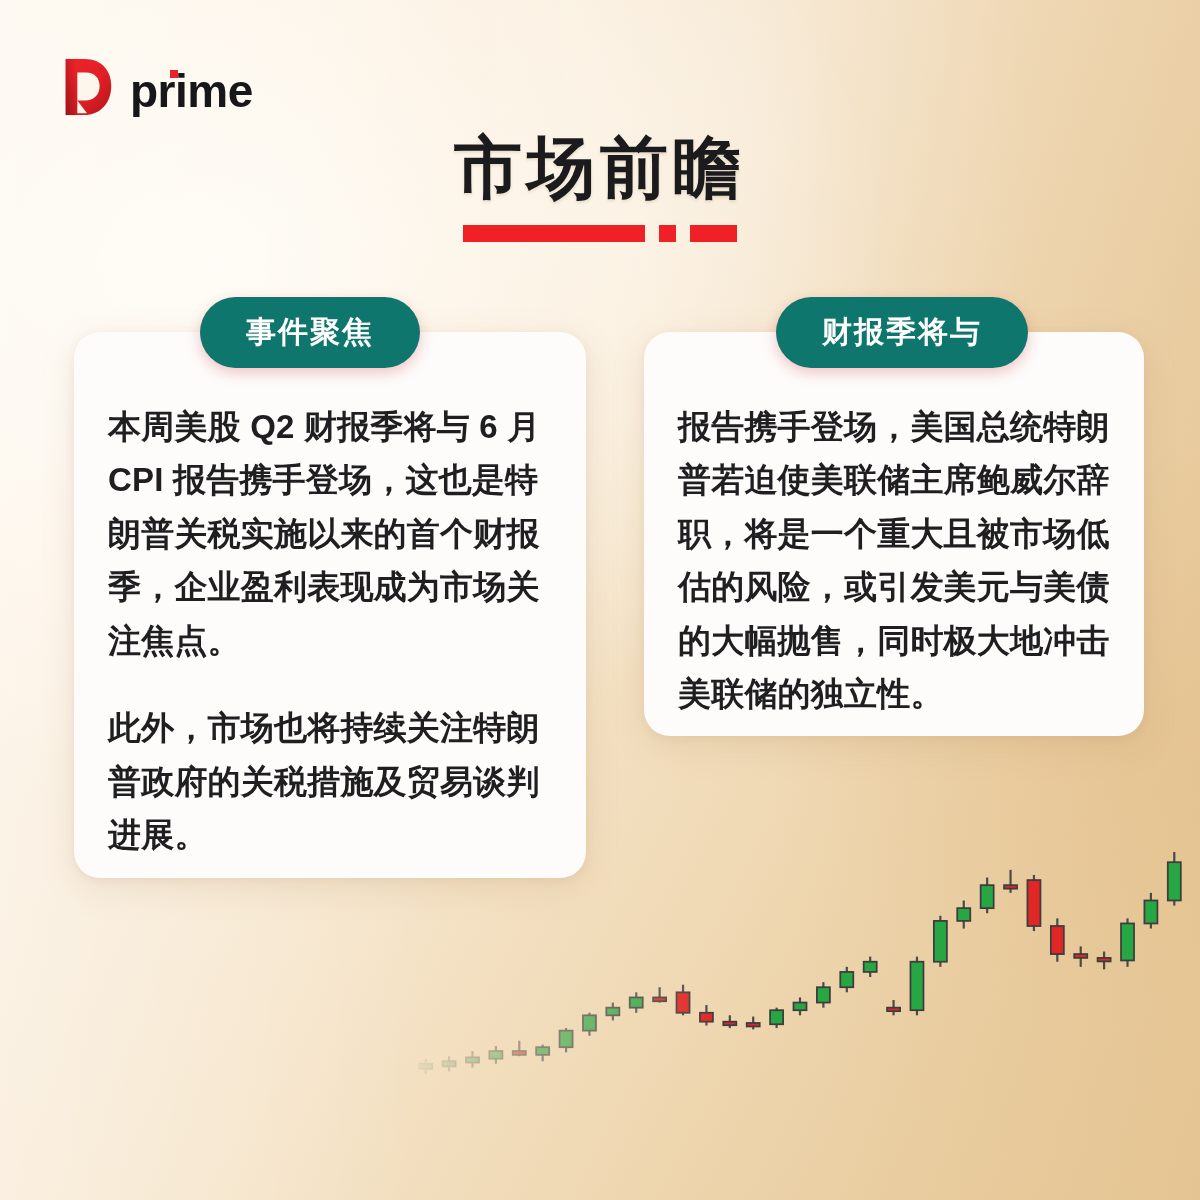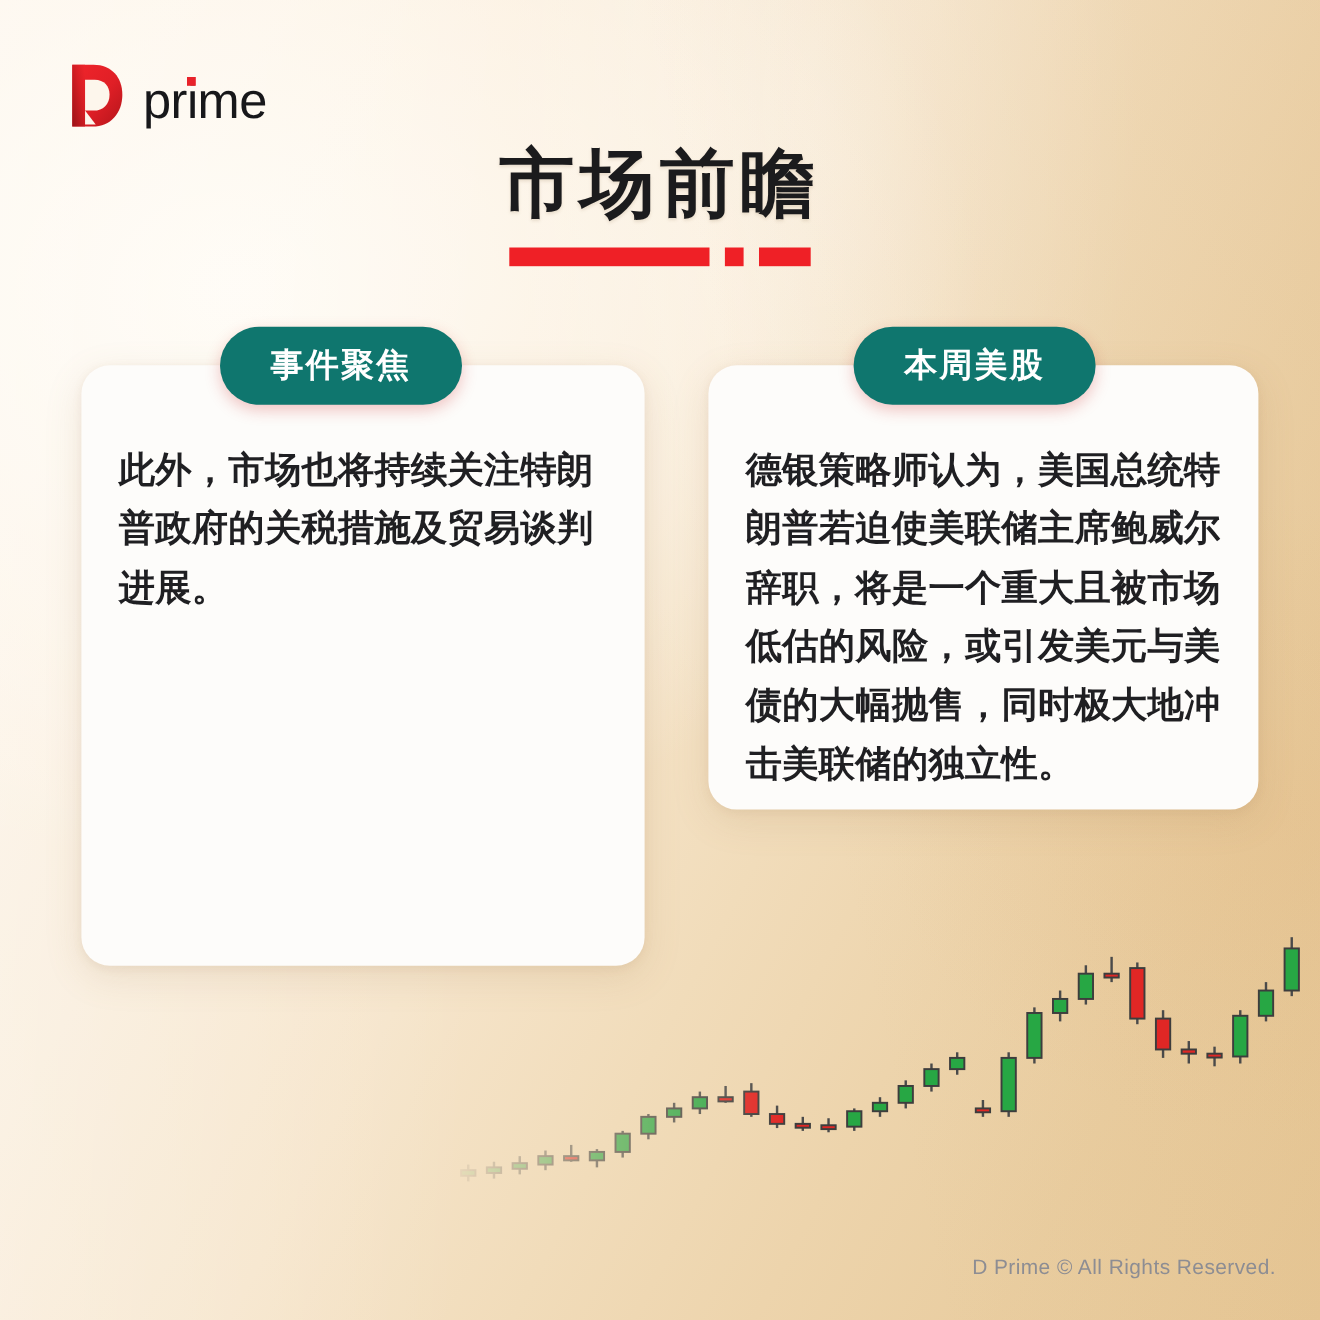--- a/index.html
+++ b/index.html
@@ -46,21 +46,21 @@
     position: absolute;
     left: 56px;
     top: 56px;
     display: flex;
     align-items: center;
     gap: 12px;
   }
   .logo-mark { width: 62px; height: 62px; display: block; }
   .logo-word {
     font-size: 46px;
-    font-weight: 400;
+    font-weight: 700;
     color: #17171a;
     letter-spacing: -0.5px;
     line-height: 1;
     position: relative;
     top: 4px;
   }
   .logo-word .dot-i {
     position: absolute;
     width: 8px; height: 8px;
     background: #e8222a;
@@ -201,28 +201,29 @@
     <div class="divider">
       <span class="seg-long"></span>
       <span class="seg-dot"></span>
       <span class="seg-short"></span>
     </div>
   </div>
 
   <div class="card left">
     <div class="badge">事件聚焦</div>
     <div class="card-body">
+      <p class="para">本周美股 Q2 财报季将与 6 月 CPI 报告携手登场，这也是特朗普关税实施以来的首个财报季，企业盈利表现成为市场关注焦点。</p>
       <p class="para">此外，市场也将持续关注特朗普政府的关税措施及贸易谈判进展。</p>
     </div>
   </div>
 
   <div class="card right">
-    <div class="badge">本周美股</div>
+    <div class="badge">财报季将与</div>
     <div class="card-body">
-      <p class="para">德银策略师认为，美国总统特朗普若迫使美联储主席鲍威尔辞职，将是一个重大且被市场低估的风险，或引发美元与美债的大幅抛售，同时极大地冲击美联储的独立性。</p>
+      <p class="para">报告携手登场，美国总统特朗普若迫使美联储主席鲍威尔辞职，将是一个重大且被市场低估的风险，或引发美元与美债的大幅抛售，同时极大地冲击美联储的独立性。</p>
     </div>
   </div>
 
   <svg class="bg-chart" viewBox="0 0 800 250" preserveAspectRatio="none">
     <defs>
       <linearGradient id="fadeLeft" x1="0" y1="0" x2="1" y2="0">
         <stop offset="0%" stop-color="#ffffff" stop-opacity="0"></stop>
         <stop offset="18%" stop-color="#ffffff" stop-opacity="0.55"></stop>
         <stop offset="40%" stop-color="#ffffff" stop-opacity="1"></stop>
         <stop offset="100%" stop-color="#ffffff" stop-opacity="1"></stop>
@@ -430,14 +431,13 @@
     <circle cx="345" cy="253" r="3" fill="#232326"></circle>
     <rect x="360" y="249" width="100" height="3.5" rx="1.6" fill="#2a2a2d" transform="rotate(-2.4 360 249)"></rect>
     <rect x="478" y="243" width="20" height="9" rx="2" fill="#2a2a2d" transform="rotate(-2.4 478 243)"></rect>
     <rect x="508" y="241" width="20" height="9" rx="2" fill="#2a2a2d" transform="rotate(-2.4 508 241)"></rect>
     <circle cx="545" cy="243" r="2.4" fill="#232326"></circle>
 
     <ellipse cx="300" cy="288" rx="300" ry="10" fill="#b99a6d" opacity="0.16"></ellipse>
   </defs>
     </svg>
 
-  <div class="footer">D Prime © All Rights Reserved.</div>
 </div>
 
 </body></html>

